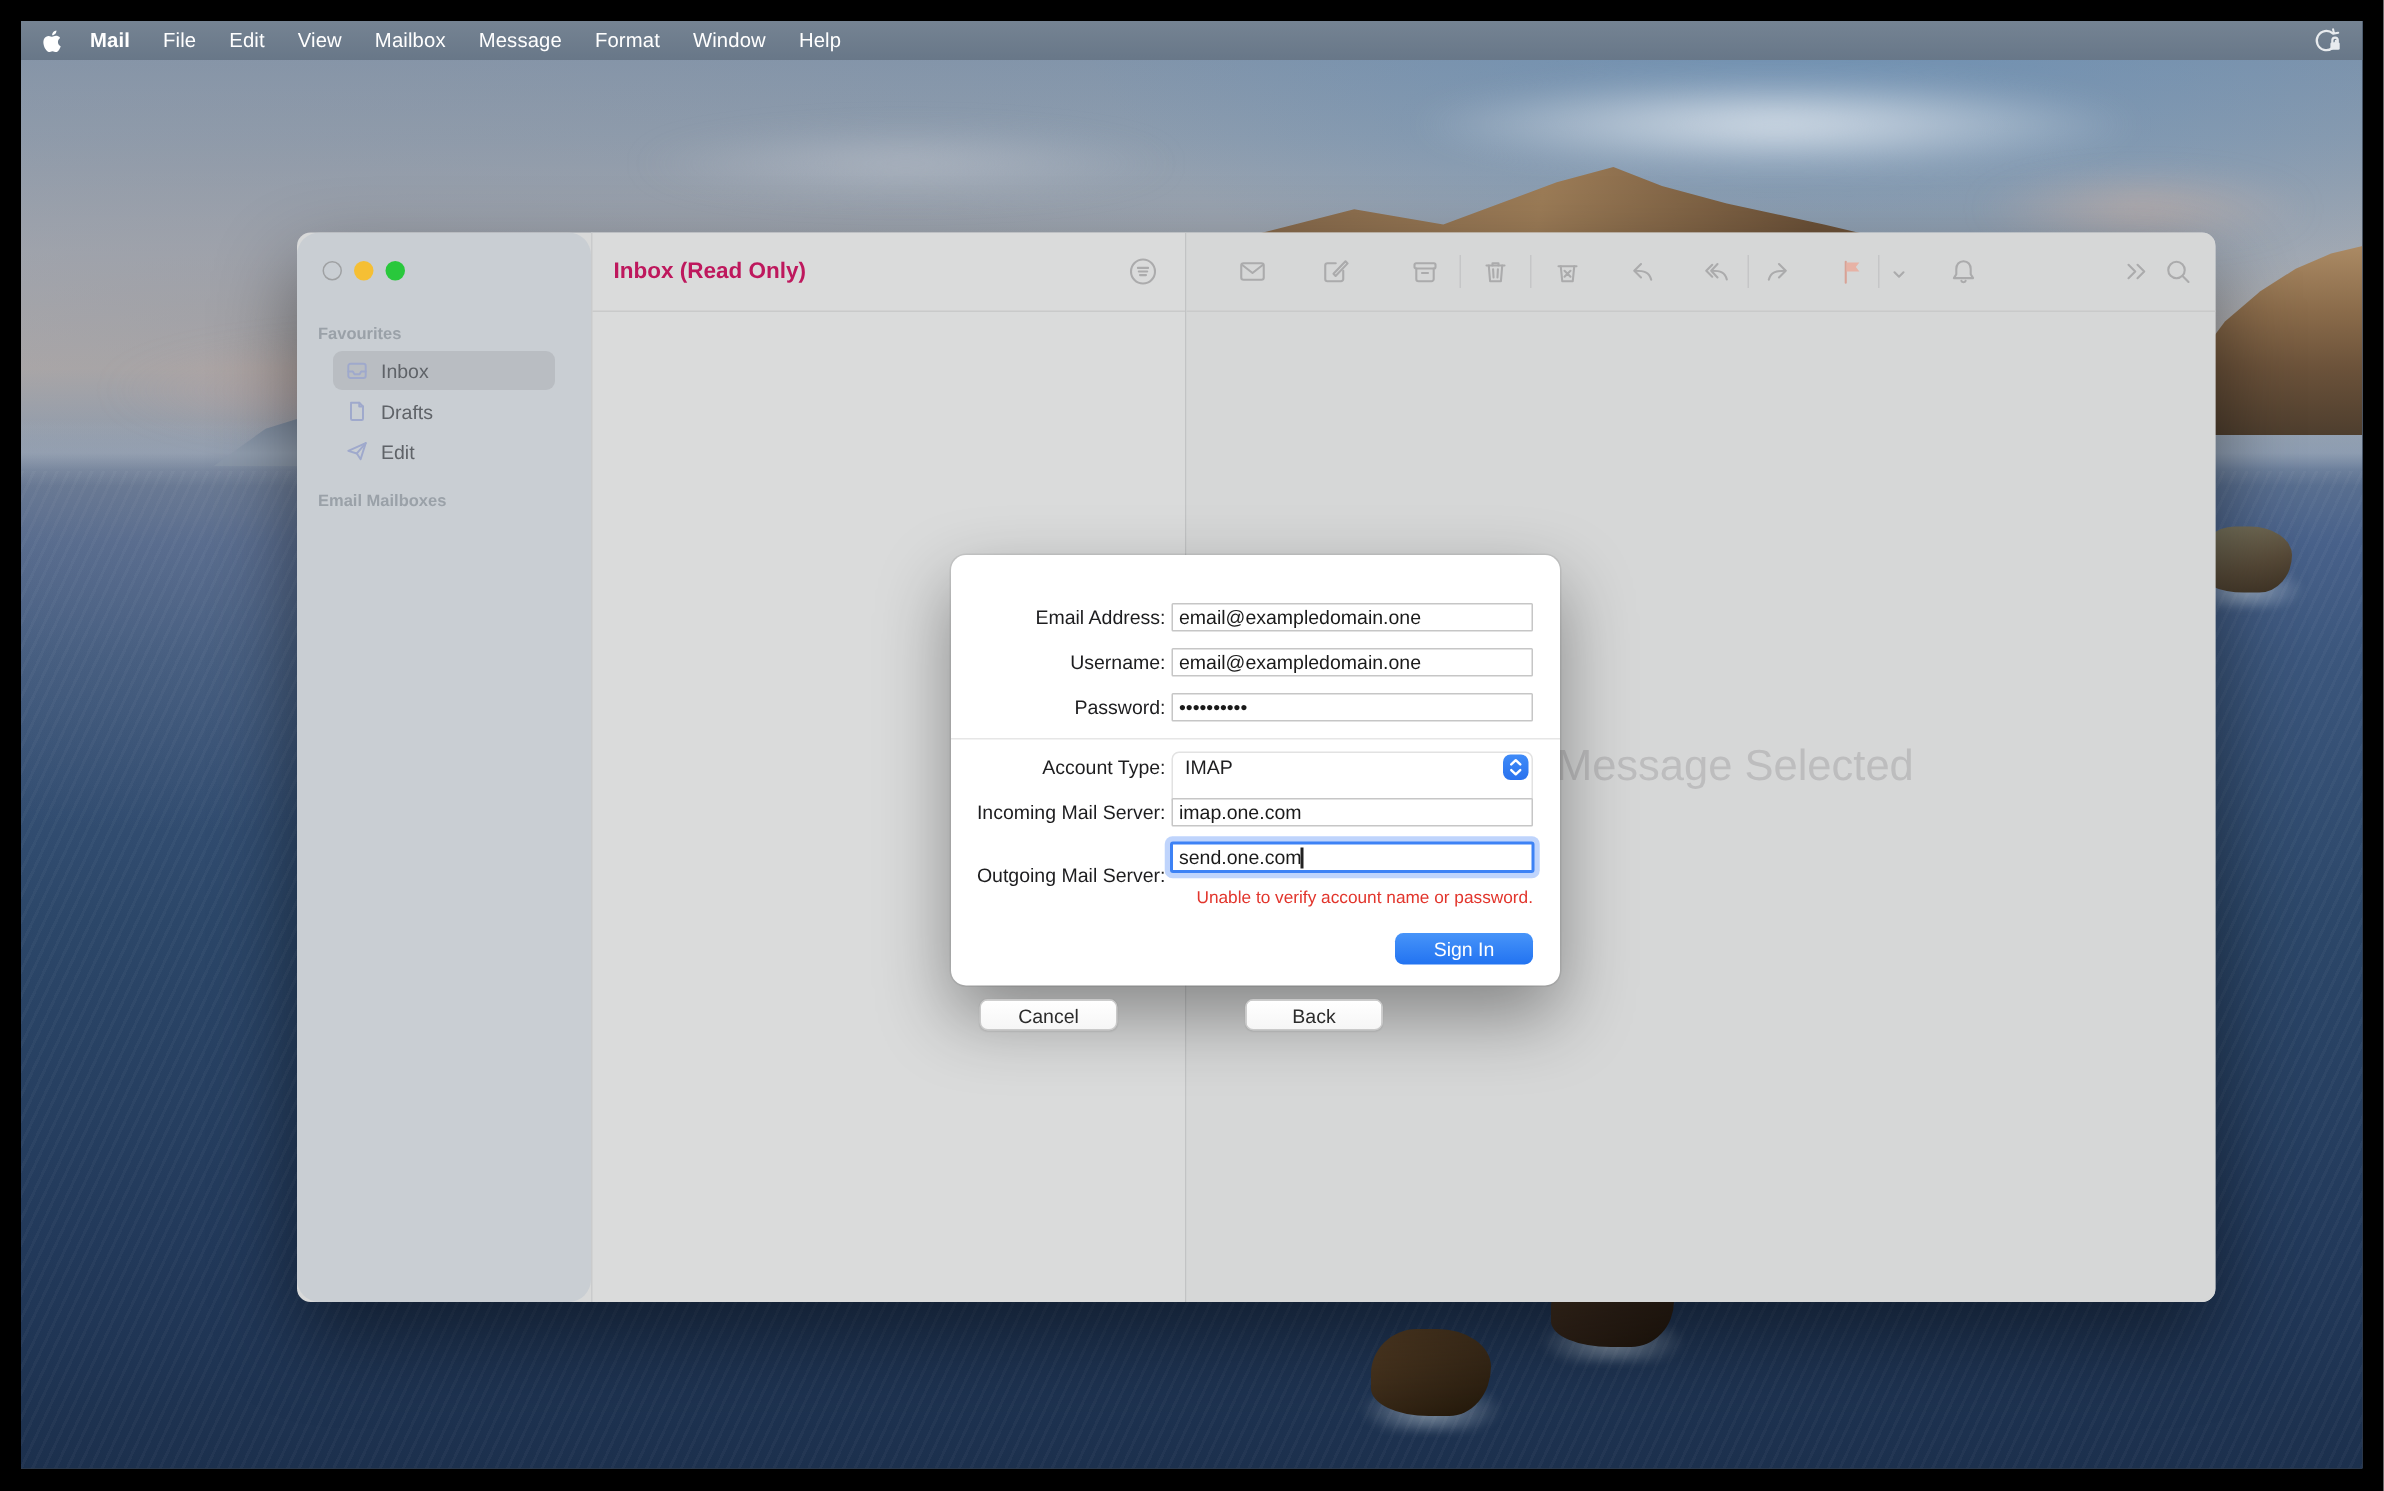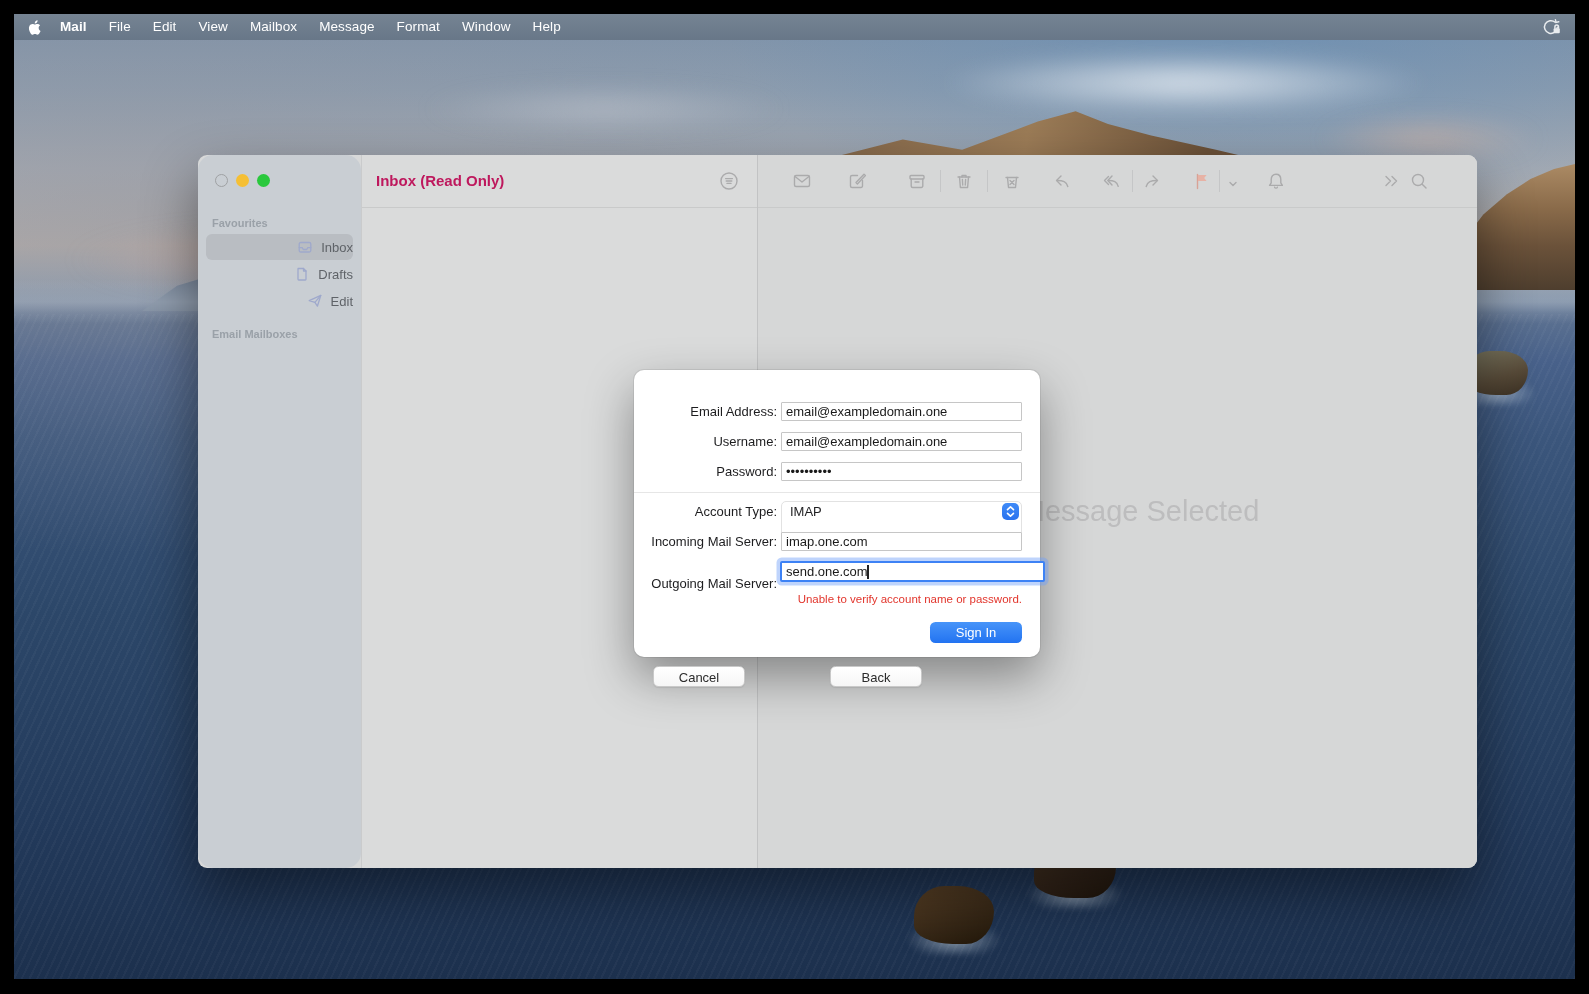--- a/index.html
+++ b/index.html
@@ -50,47 +50,47 @@
   .menubar{position:absolute;left:0;top:0;right:0;height:26px;display:flex;align-items:center;
       background:linear-gradient(180deg,rgba(117,131,146,.97),rgba(103,118,135,.97));
       color:#fff;font-size:13.5px;z-index:40;}
   .apple{margin:0 8px 0 13px;display:flex;align-items:center;}
   .menu-item{padding:0 11px;line-height:26px;font-weight:500;letter-spacing:.1px;}
   .menu-item.app{font-weight:700;}
   .menubar-right{margin-left:auto;margin-right:14px;display:flex;align-items:center;}
   
   .mail-window{position:absolute;left:184px;top:141px;width:1279px;height:713px;border-radius:9px;
       overflow:hidden;display:flex;background:#d8d9d9;box-shadow:0 24px 55px rgba(0,0,0,.45);z-index:10;}
-  .col-sidebar{width:163px;background:#c9ced3;position:relative;flex:none;border-radius:15px;}
+  .col-sidebar{width:196px;background:#c9ced3;position:relative;flex:none;border-radius:15px;}
   .col-list{width:397px;background:#dadbdb;border-left:1px solid #cacbcc;border-right:1px solid #c2c3c4;
       position:relative;flex:none;box-sizing:border-box;}
   .col-message{flex:1;background:#d6d7d7;position:relative;}
   .tbar{height:52px;position:relative;}
   .col-list .tbar,.col-message .tbar{border-bottom:1px solid #c9caca;}
   .tl{position:absolute;top:19px;width:13px;height:13px;border-radius:50%;box-sizing:border-box;}
   .tl-close{left:17px;border:1.5px solid #9fa1a3;background:transparent;}
   .tl-min{left:38px;background:#f5bf34;}
   .tl-zoom{left:59px;background:#29c83c;}
   .list-title{position:absolute;left:14px;top:17px;font-size:15px;font-weight:700;color:#be185d;}
   .ticon{position:absolute;top:16px;width:20px;height:20px;}
   .ticon svg{stroke:#ababac;fill:none;stroke-width:1.4;stroke-linecap:round;stroke-linejoin:round;}
   .tsep{position:absolute;top:15px;width:1px;height:22px;background:#c5c6c7;}
   .sb-header{margin:10px 14px 5px;font-size:11px;font-weight:700;color:#9aa1a8;}
-  .sb-item{height:26px;margin:1px 8px;border-radius:6px;display:flex;align-items:center;gap:8px;
-      padding-left:8px;font-size:13px;color:#5f6368;justify-content:flex-end;}
+  .sb-item{height:26px;margin:1px 24px;border-radius:6px;display:flex;align-items:center;gap:8px;
+      padding-left:8px;font-size:13px;color:#5f6368;}
   .sb-item.selected{background:#b9bdc2;}
   .sb-item svg{stroke:#9fa9cc;fill:none;stroke-width:1.3;stroke-linecap:round;stroke-linejoin:round;}
   .empty-msg{position:absolute;left:0;right:0;top:340px;text-align:center;font-size:29px;color:#bdbdbe;}
   
   .dialog{position:absolute;left:620px;top:356px;width:406px;height:287px;background:#fff;border-radius:10px;
       box-shadow:0 0 0 1px rgba(0,0,0,.07),0 20px 48px rgba(0,0,0,.38);z-index:30;font-size:13px;color:#1d1d1f;}
   .dlg-label{position:absolute;left:0;width:143px;text-align:right;line-height:20px;}
   .dlg-input{position:absolute;left:147px;width:241px;height:19px;border:1px solid #c6c6c6;border-radius:1px;
       font-family:"Liberation Sans",sans-serif;font-size:13px;color:#1a1a1a;padding:0 4px;box-sizing:border-box;background:#fff;outline:none;}
-  .dlg-input.focused{left:146px;width:265px;height:21px;border:2px solid #3d82f5;border-radius:2px;
+  .dlg-input.focused{left:146px;width:243px;height:21px;border:2px solid #3d82f5;border-radius:2px;
       box-shadow:0 0 0 3.5px rgba(112,160,248,.45);}
   .caret{position:absolute;width:1.5px;height:14px;background:#222;}
   .dlg-sep{position:absolute;left:0;right:0;top:122px;height:1px;background:#e6e6e6;}
   .popup{position:absolute;left:147px;top:131px;width:241px;height:37px;border:1px solid #e2e2e2;border-radius:5px;box-sizing:border-box;background:#fff;}
   .popup-text{position:absolute;left:8px;top:2px;font-size:13px;}
   .stepper{position:absolute;right:2px;top:1px;width:17px;height:17px;border-radius:5px;
       background:linear-gradient(180deg,#3f8bf8,#2a72ee);display:flex;align-items:center;justify-content:center;}
   .dlg-error{position:absolute;top:223px;right:18px;font-size:11.5px;color:#e2352c;}
   .btn{position:absolute;top:252px;height:21px;width:92px;border-radius:5.5px;font-size:13px;line-height:21px;
       text-align:center;box-sizing:border-box;}

